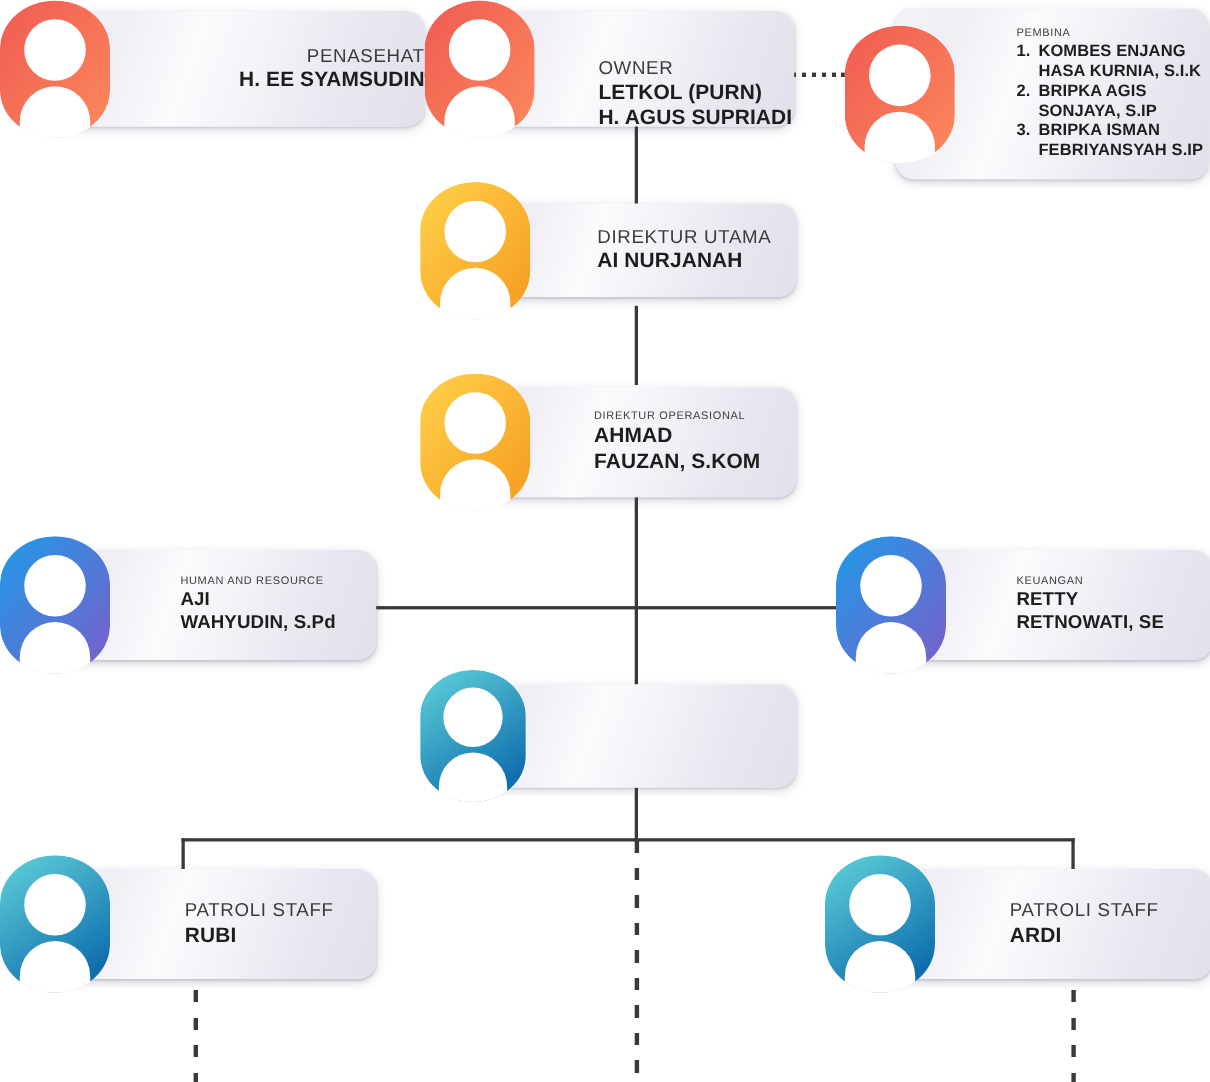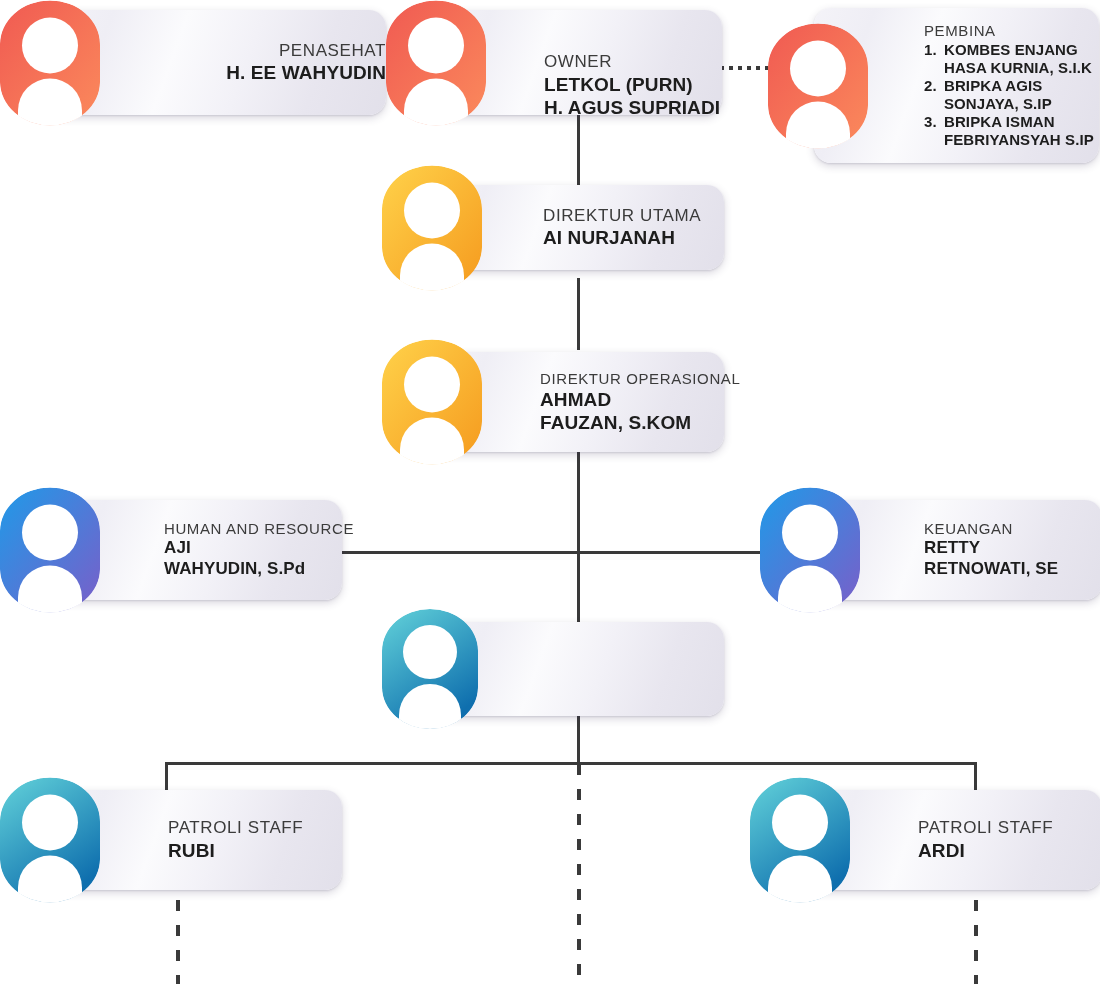--- a/index.html
+++ b/index.html
@@ -78,21 +78,21 @@
   .avatar svg { display: block; }
 
   .role {
     font-size: 17px;
     letter-spacing: 0.6px;
     color: #3b3b3b;
     font-weight: 400;
     line-height: 1.22;
     white-space: nowrap;
   }
-  .role.small { font-size: 15px; }
+  .role.small { font-size: 10px; }
   .pname {
     font-size: 19px;
     letter-spacing: 0.1px;
     color: #1d1d1d;
     font-weight: bold;
     line-height: 1.22;
     white-space: nowrap;
   }
   .pname.small { font-size: 17px; }
 
@@ -155,21 +155,21 @@
               <stop offset="100%" stop-color="#fb8a5c"></stop>
             </linearGradient>
           </defs>
           <rect x="0" y="0" width="100" height="125" rx="50" ry="44" fill="url(#gradRed1)"></rect>
           <circle cx="50" cy="45" r="28" fill="#ffffff"></circle>
           <path d="M50 78 a32 32 0 0 1 32 32 v18 h-64 v-18 a32 32 0 0 1 32 -32 z" fill="#ffffff"></path>
         </svg>
       </div>
       <div class="card-inner" style="padding-left:122px;text-align:right;">
         <div class="role">PENASEHAT</div>
-        <div class="pname">H. EE WAHYUDIN</div>
+        <div class="pname">H. EE SYAMSUDIN</div>
       </div>
     </div>
   </div>
 
   <div class="node" style="left:386px; top:10px;">
     <div class="card" style="width:290px; height:105px; margin-left:46px;">
       <div class="avatar" style="left:-46px; width:100px; height:125px;">
         <svg width="100" height="125" viewBox="0 0 100 125" aria-hidden="true">
           <defs>
             <linearGradient id="gradRed2" x1="0" y1="0" x2="1" y2="1">

